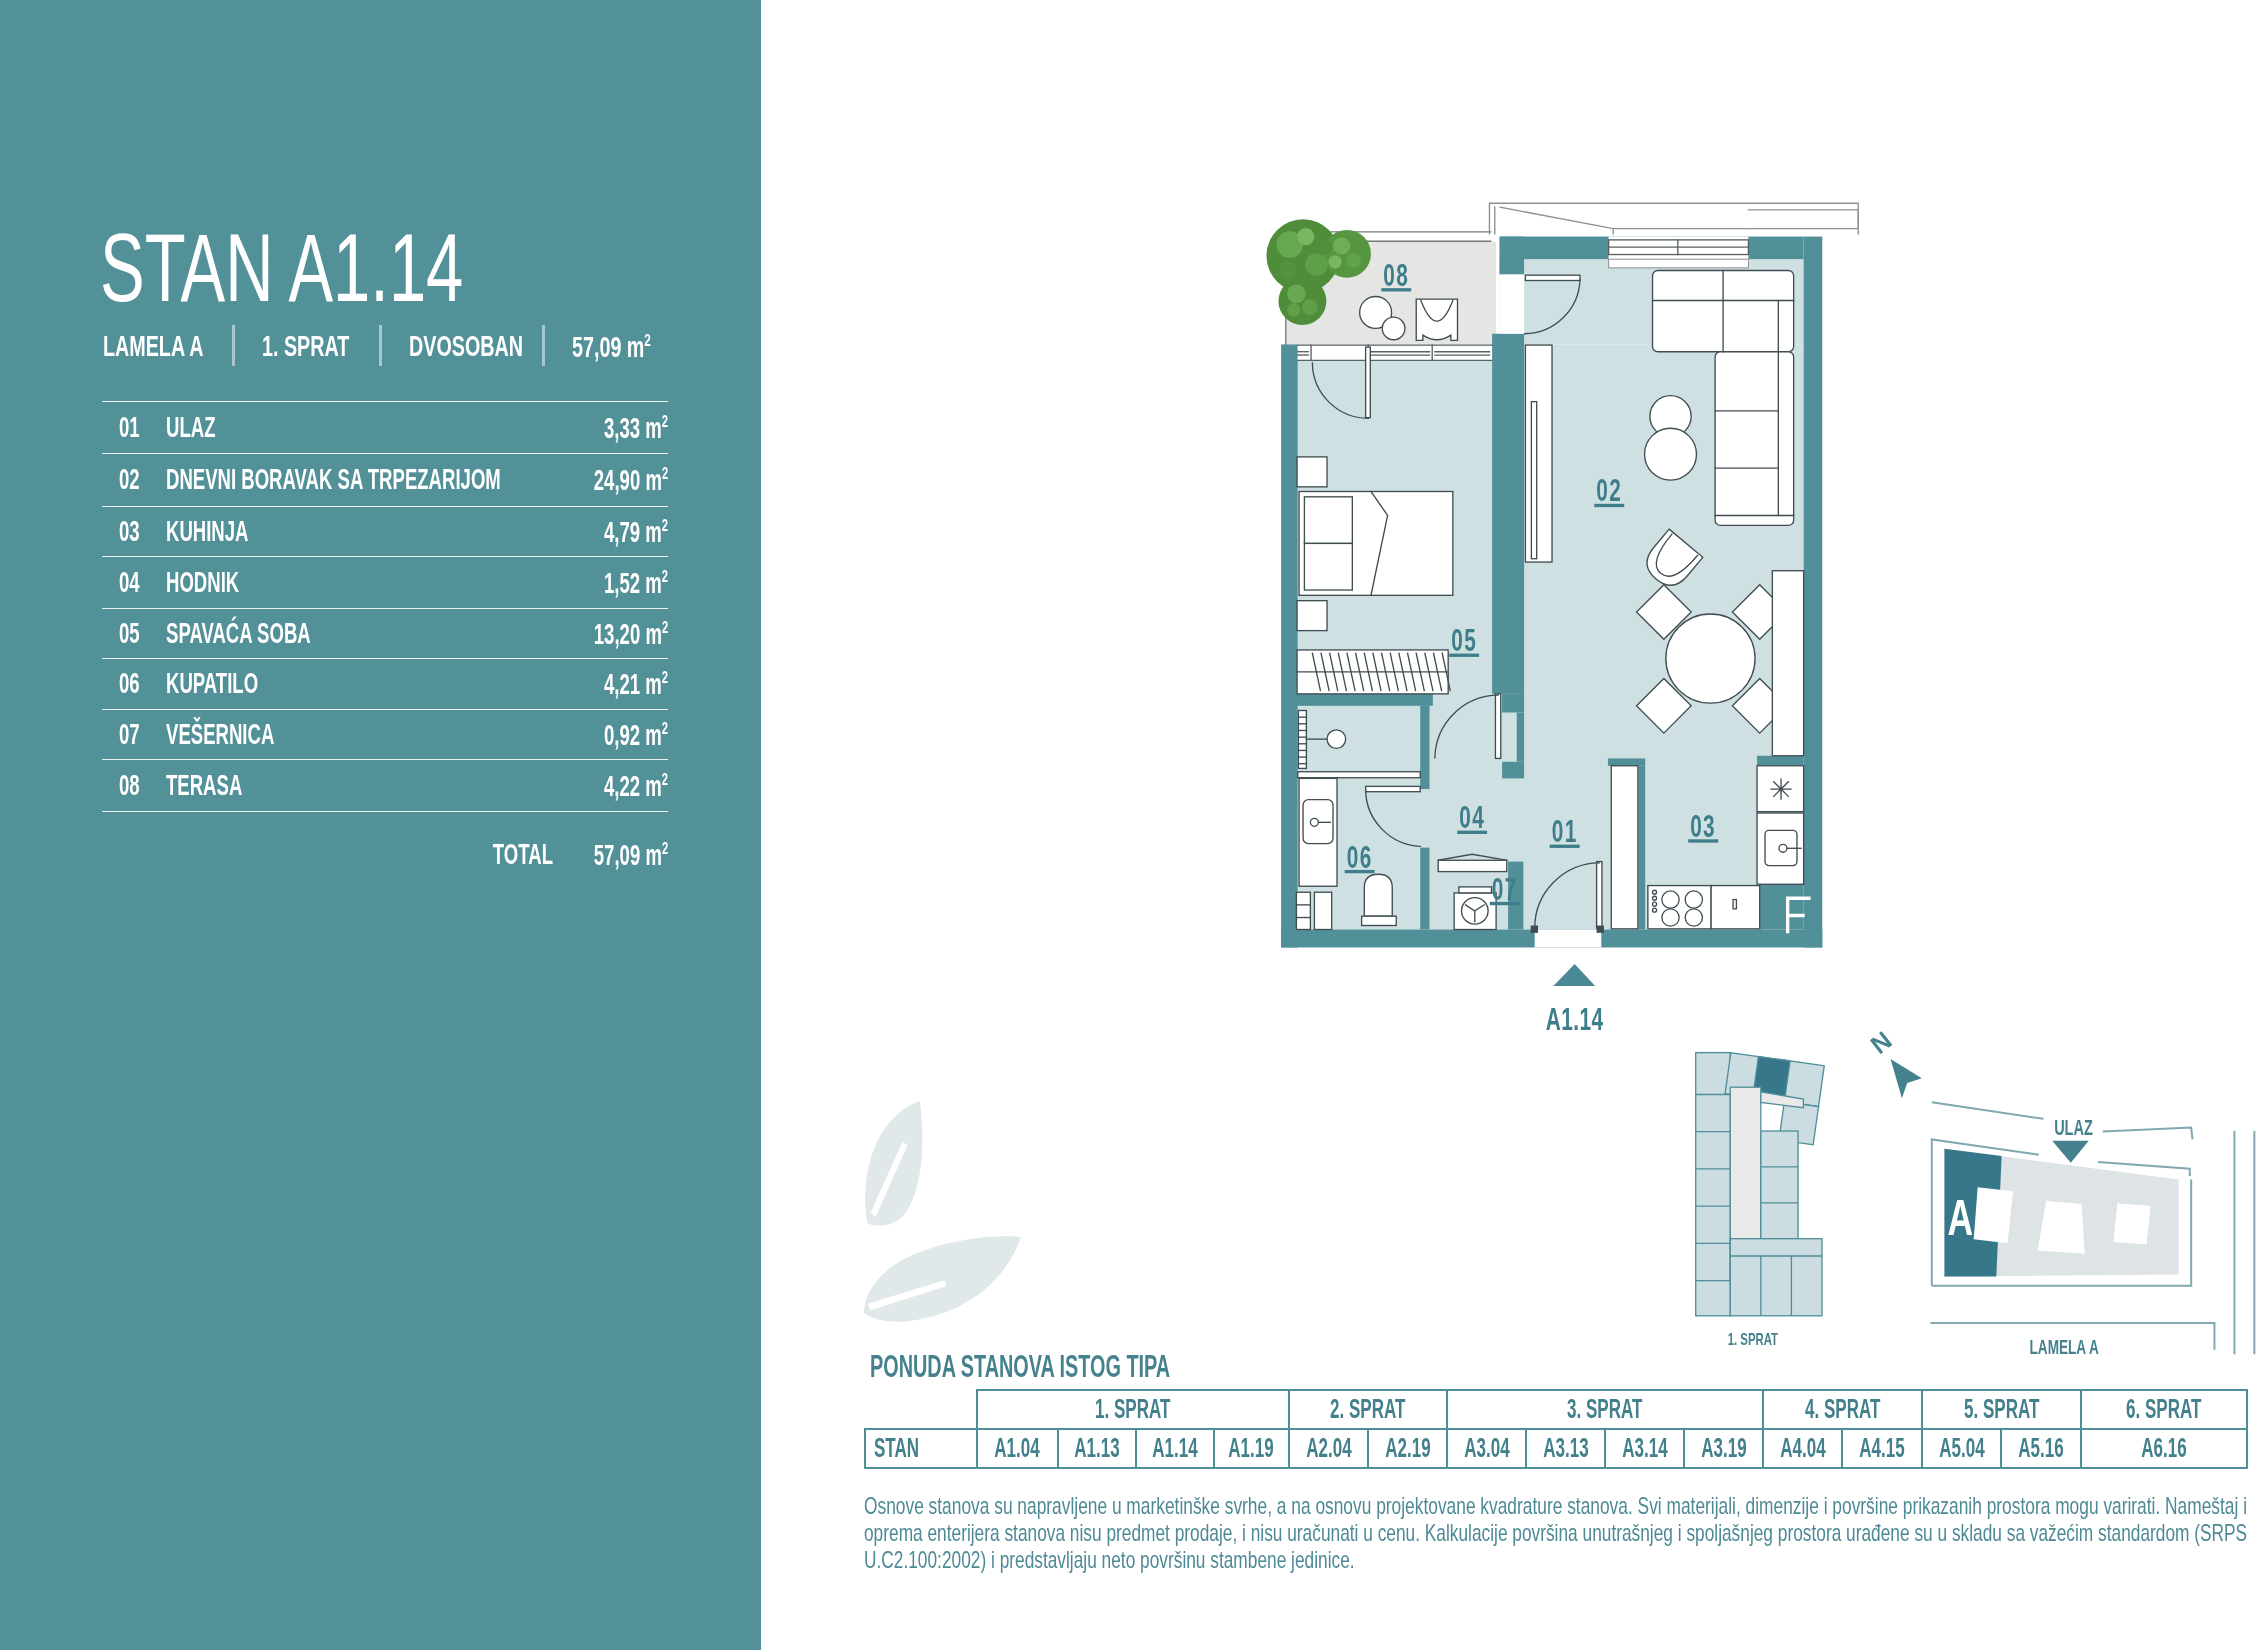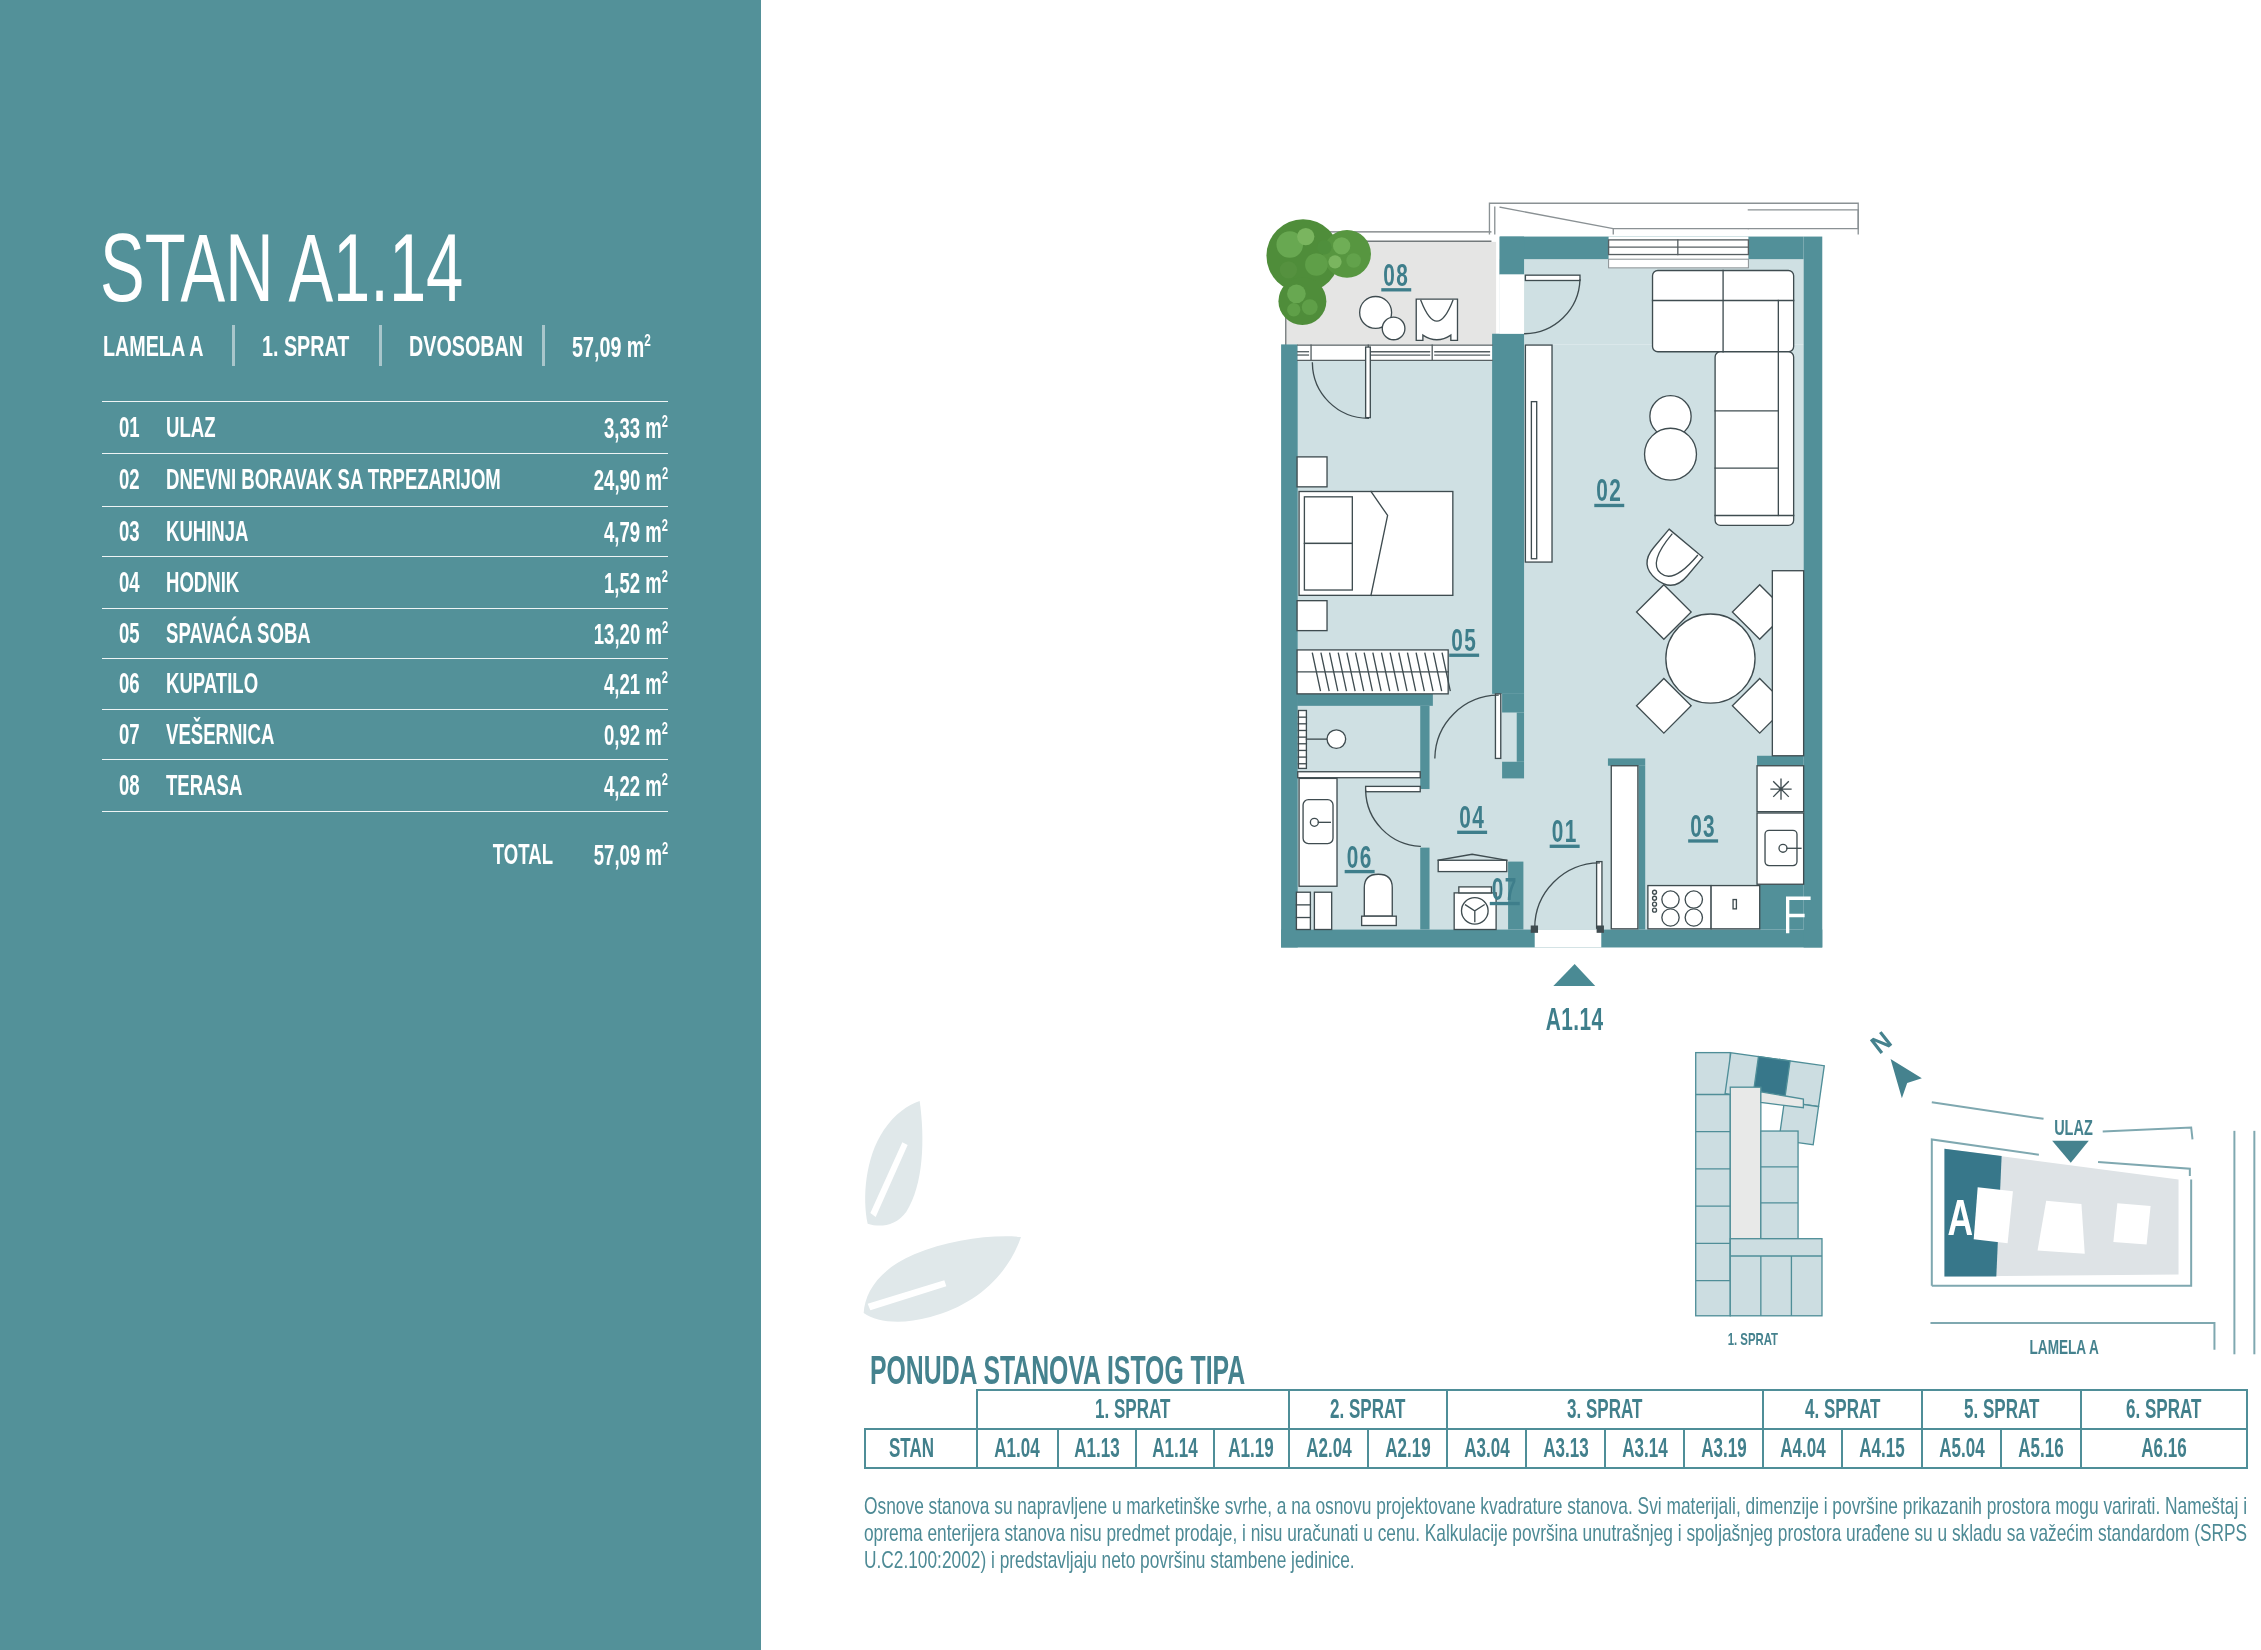--- a/index.html
+++ b/index.html
@@ -84,21 +84,21 @@
   <div class="rtab" style="top:769px">
       <span class="rnum">08</span>
       <span class="rname">TERASA</span>
       <span class="rval">4,22 m<sup>2</sup></span>
     </div>
   <div class="rtab" style="top:838px">
       <span class="rval" style="right:115px">TOTAL</span>
       <span class="rval">57,09 m<sup>2</sup></span>
     </div>
 
-  <div class="abs" style="left:870px;top:1348px;font-size:40px;font-weight:bold;color:#45828e;"><span style="display:inline-block;transform:scaleX(0.62);transform-origin:0 50%;white-space:nowrap;">PONUDA STANOVA ISTOG TIPA</span></div>
+  <div class="abs" style="left:870px;top:1348px;font-size:32px;font-weight:bold;color:#45828e;"><span style="display:inline-block;transform:scaleX(0.62);transform-origin:0 50%;white-space:nowrap;">PONUDA STANOVA ISTOG TIPA</span></div>
 
   <table class="btable" style="left:864px;top:1389px;width:1380px;table-layout:fixed;" cellspacing="0">
     <colgroup>
         <col style="width:112px">
         <col style="width:81px">
         <col style="width:78px">
         <col style="width:78px">
         <col style="width:75px">
         <col style="width:79px">
         <col style="width:79px">
@@ -116,21 +116,21 @@
         <tr style="height:39px;">
       <td style="border-top-color:transparent;border-left-color:transparent;"></td>
       <td colspan="4"><span class="condc">1. SPRAT</span></td>
       <td colspan="2"><span class="condc">2. SPRAT</span></td>
       <td colspan="4"><span class="condc">3. SPRAT</span></td>
       <td colspan="2"><span class="condc">4. SPRAT</span></td>
       <td colspan="2"><span class="condc">5. SPRAT</span></td>
       <td><span class="condc">6. SPRAT</span></td>
     </tr>
     <tr style="height:39px;">
-      <td style="text-align:center;"><span class="cond" style="margin-left:8px;">STAN</span></td>
+      <td style="text-align:left;"><span class="cond" style="margin-left:8px;">STAN</span></td>
       <td><span class="condc">A1.04</span></td>
       <td><span class="condc">A1.13</span></td>
       <td><span class="condc">A1.14</span></td>
       <td><span class="condc">A1.19</span></td>
       <td><span class="condc">A2.04</span></td>
       <td><span class="condc">A2.19</span></td>
       <td><span class="condc">A3.04</span></td>
       <td><span class="condc">A3.13</span></td>
       <td><span class="condc">A3.14</span></td>
       <td><span class="condc">A3.19</span></td>

